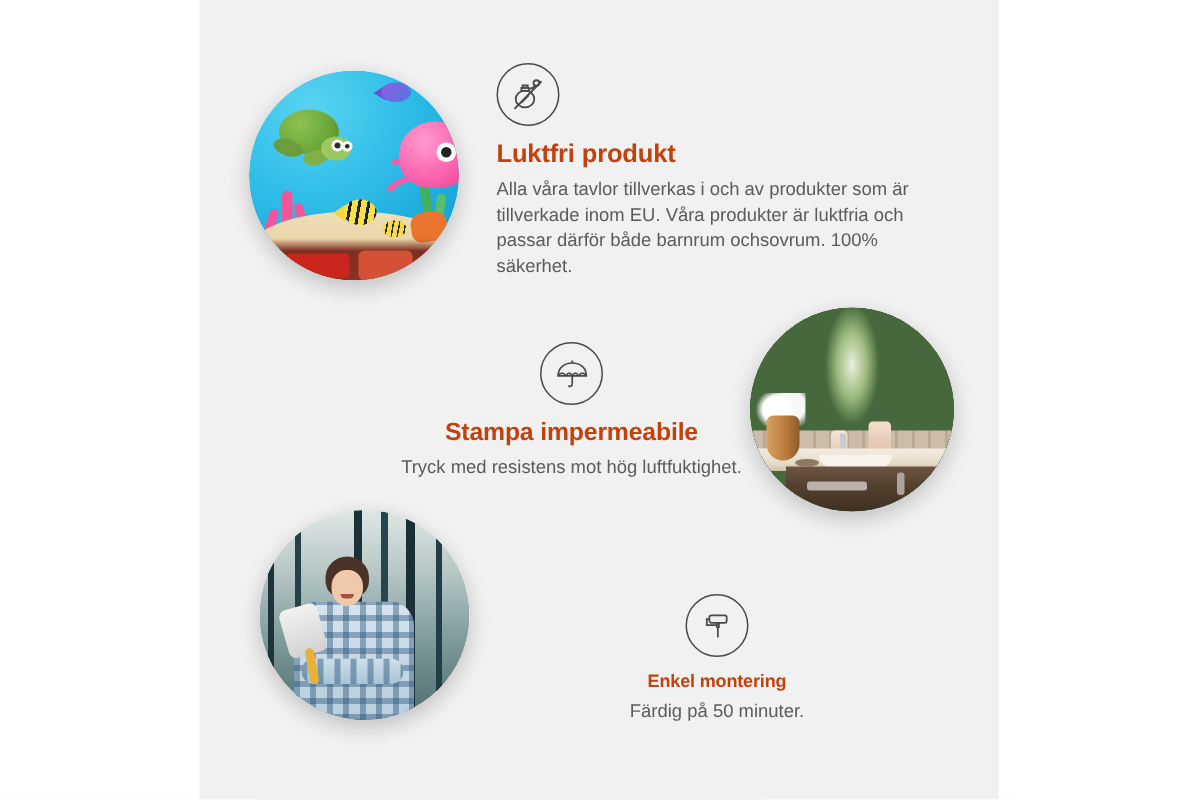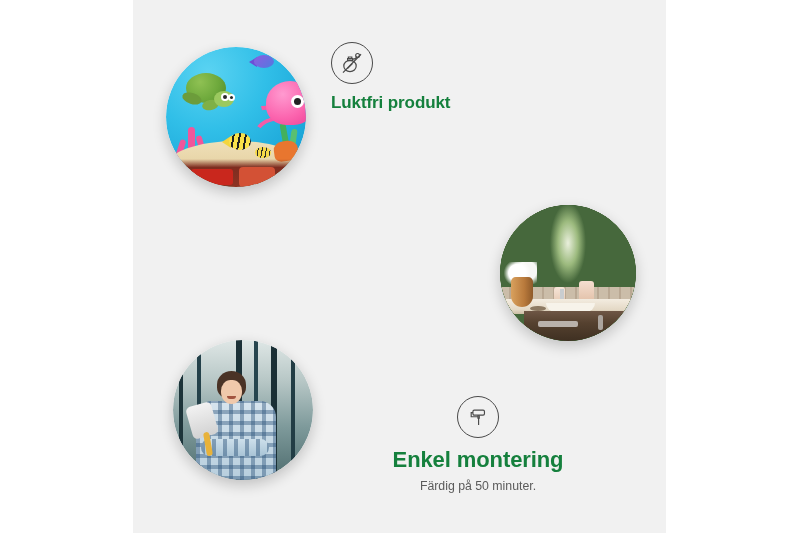--- a/index.html
+++ b/index.html
@@ -239,21 +239,21 @@
   .feature { position: absolute; }
   .icon-circle {
     width: 40px; height: 40px;
     border: 1.6px solid #4a4a4a;
     border-radius: 50%;
     display: flex; align-items: center; justify-content: center;
   }
   .feature-title {
     font-size: 17px;
     font-weight: bold;
-    color: #15803d;
+    color: #c2410c;
     margin: 9px 0 5px 0;
     letter-spacing: -0.1px;
   }
   .feature-desc {
     font-size: 12.3px;
     line-height: 17px;
     color: #5b5b5b;
   }
 
   
@@ -262,21 +262,21 @@
 
   
   #feature-waterproof { left: 78px; top: 228px; width: 340px; text-align: center; }
   #feature-waterproof .icon-wrap { display:flex; justify-content:center; }
   #feature-waterproof .feature-title { font-size: 16.5px; }
   #feature-waterproof .feature-desc { font-size: 12.3px; }
 
   
   #feature-easy { left: 215px; top: 396px; width: 260px; text-align: center; }
   #feature-easy .icon-wrap { display:flex; justify-content:center; }
-  #feature-easy .feature-title { font-size: 22px; }
+  #feature-easy .feature-title { font-size: 12px; }
   #feature-easy .feature-desc { font-size: 12.3px; }
 
   svg { display:block; }
 </style>
 </head>
 <body>
 
 <div class="page">
   <div class="content-panel">
 
@@ -333,38 +333,56 @@
             <path d="M8.6 10.6 h5 v-2 h-5 z"></path>
             <path d="M9.4 8.6 h3.4 v-1.6 h-3.4 z"></path>
             <path d="M14 9.2 c2.4 -0.4 3.6 -1.6 3.6 -2.8"></path>
             <circle cx="18.6" cy="5.4" r="1.9"></circle>
             <path d="M8.4 18.6 l5 -5"></path>
             <path d="M4 22.6 L22 4.2" stroke-width="1.3"></path>
           </svg>
         </div>
       </div>
       <div class="feature-title">Luktfri produkt</div>
+      <div class="feature-desc">Alla våra tavlor tillverkas i och av produkter som är tillverkade inom EU. Våra produkter är luktfria och passar därför både barnrum ochsovrum. 100% säkerhet.</div>
     </div>
 
     <div class="photo" id="photo-bathroom">
       <div class="inner">
         <div class="wall"></div>
         <div class="backsplash"></div>
         <div class="bottle2"></div>
         <div class="bottle"></div>
         <div class="faucet"></div>
         <div class="counter"></div>
         <div class="sink"></div>
         <div class="dish"></div>
         <div class="blooms"></div>
         <div class="vase"></div>
         <div class="cabinet"></div>
       </div>
     </div>
 
+    <div class="feature" id="feature-waterproof">
+      <div class="icon-wrap">
+        <div class="icon-circle">
+          <svg width="25" height="25" viewBox="0 0 26 26" fill="none" stroke="#4a4a4a" stroke-width="1.2">
+            <path d="M3.2 14.2 C3.2 8.4 7.6 5.2 13 5.2 C18.4 5.2 22.8 8.4 22.8 14.2 Z"></path>
+            <path d="M3.2 14.2 C5.1 11.6 6.9 11.6 8.6 14.2"></path>
+            <path d="M8.6 14.2 C10.4 11.6 11.6 11.6 13 14.2"></path>
+            <path d="M13 14.2 C14.5 11.6 15.7 11.6 17.4 14.2"></path>
+            <path d="M17.4 14.2 C19.1 11.6 20.9 11.6 22.8 14.2"></path>
+            <path d="M13 5.2 V3.4"></path>
+            <path d="M13 14.2 V19.4 C13 21.2 11.5 22 10.3 21"></path>
+          </svg>
+        </div>
+      </div>
+      <div class="feature-title">Stampa impermeabile</div>
+      <div class="feature-desc">Tryck med resistens mot hög luftfuktighet.</div>
+    </div>
 
     <div class="photo" id="photo-painter">
       <div class="inner">
         <div class="forest"></div>
         <div class="woman">
           <div class="shirt"></div>
           <div class="roller"></div>
           <div class="hair"></div>
           <div class="face"></div>
           <div class="smile"></div>

